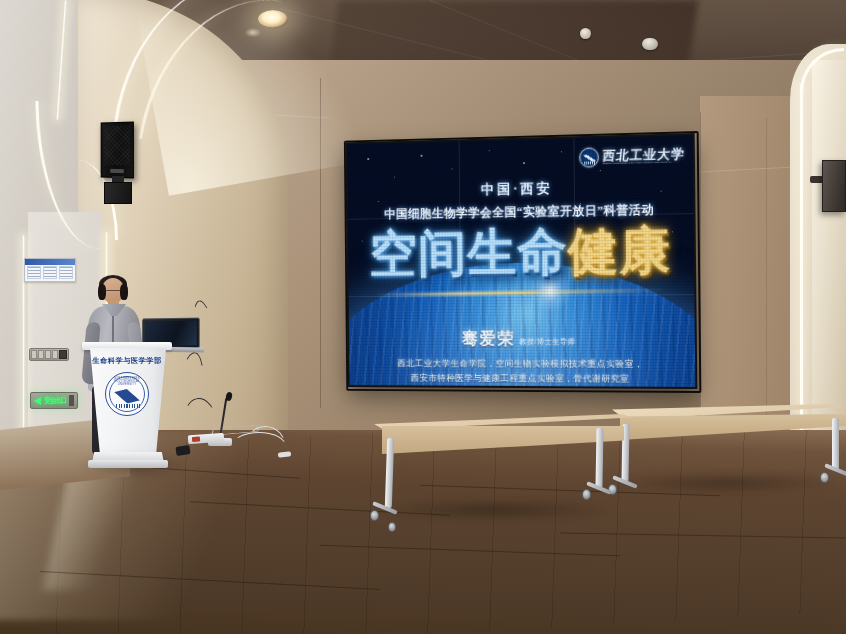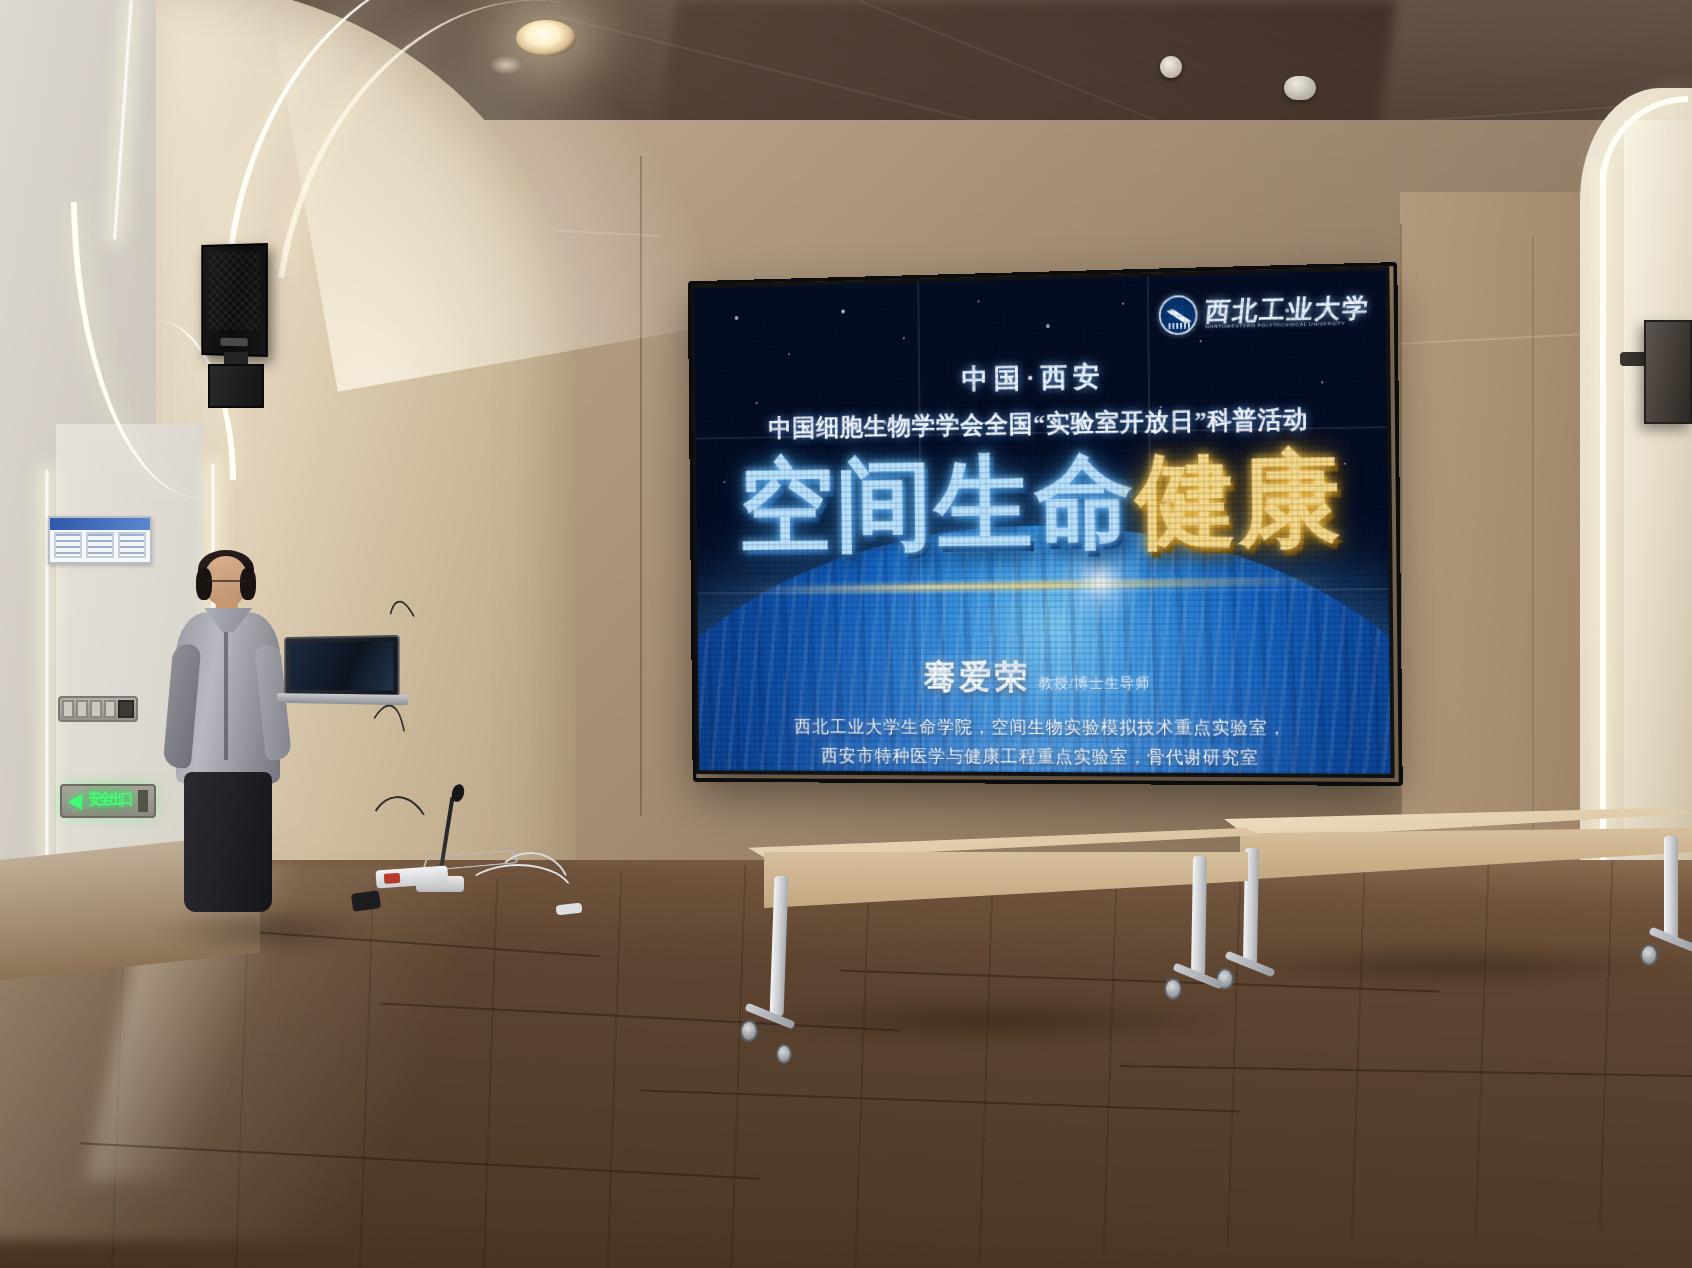--- a/index.html
+++ b/index.html
@@ -908,20 +908,33 @@
     <div class="p-arm-l"></div>
     <div class="p-arm-r"></div>
     <div class="p-skirt"></div>
   </div>
 
   <div class="laptop">
     <div class="laptop-screen"></div>
     <div class="laptop-base"></div>
   </div>
 
+  <div class="podium">
+    <div class="podium-top"></div>
+    <div class="podium-body"></div>
+    <div class="podium-text">生命科学与医学学部</div>
+    <div class="podium-emblem">
+      <div class="ring"></div>
+      <div class="arc-txt">NORTHWESTERN POLYTECHNICAL UNIVERSITY</div>
+      <div class="wing"></div>
+      <div class="ribbon"></div>
+    </div>
+    <div class="podium-base"></div>
+    <div class="podium-base2"></div>
+  </div>
 
   <div class="cable c5"></div>
   <div class="cable c1"></div>
   <div class="cable c2"></div>
   <div class="wire-tray"></div>
   <div class="mic-stem"></div>
   <div class="mic-head"></div>
   <div class="mic-base"></div>
   <div class="powerstrip"></div>
   <div class="cable c3"></div>

